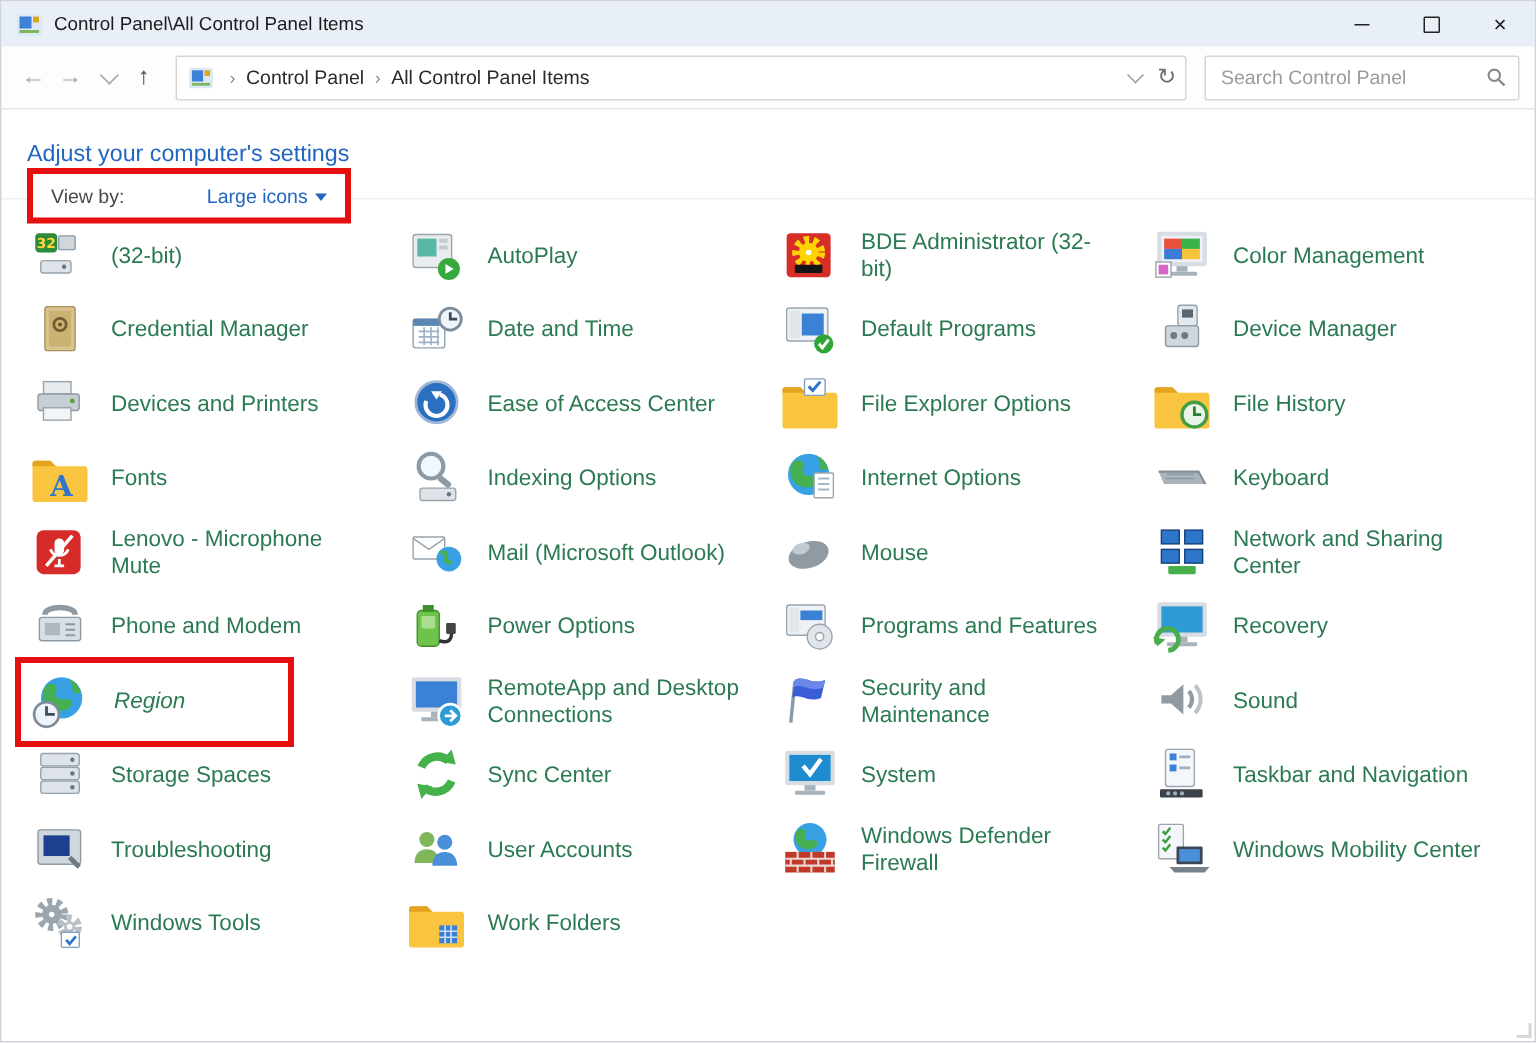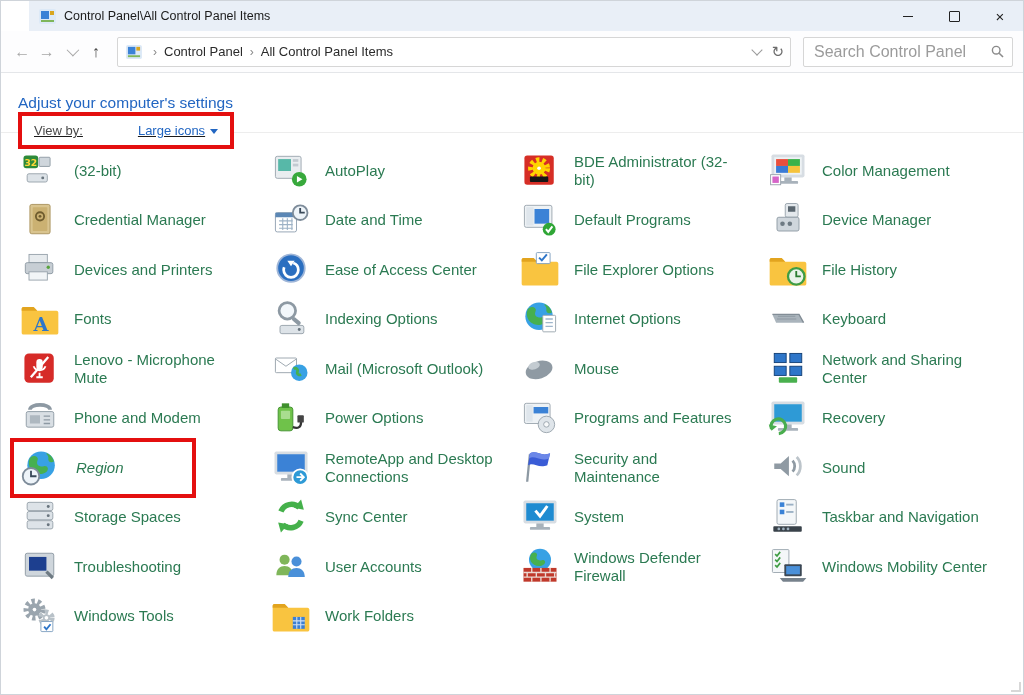--- a/index.html
+++ b/index.html
@@ -5,21 +5,21 @@
   html,body{margin:0;padding:0;}
   body{
     width:1024px;height:695px;
     font-family:"Liberation Sans","DejaVu Sans",sans-serif;
     background:#fff;color:#1a1a1a;position:relative;overflow:hidden;
     box-sizing:border-box;border:1px solid #cfd4da;
   }
   
   .titlebar{
     height:30px;background:#e9eff7;display:flex;align-items:center;
-    padding-left:10px;font-size:12.5px;margin-left:28px;
+    padding-left:10px;font-size:12.5px;
   }
   .titlebar .appicon{width:17px;height:15px;margin-right:8px;flex:0 0 auto;}
   .titlebar .title{color:#1b1b1b;}
   .winbtns{margin-left:auto;display:flex;height:30px;}
   .winbtn{width:46px;height:30px;display:flex;align-items:center;justify-content:center;cursor:default;}
   .glyph-min{width:10px;height:1px;background:#222;}
   .glyph-max{width:9px;height:9px;border:1px solid #222;border-radius:1px;}
   .glyph-close{font-size:15px;color:#222;line-height:1;}
   
   .toolbar{
@@ -40,33 +40,33 @@
   .crumb{color:#2a2a2a;cursor:default;}
   .addr-right{margin-left:auto;display:flex;align-items:center;gap:10px;}
   .addr-chev{width:7px;height:7px;border-right:1.5px solid #9a9a9a;border-bottom:1.5px solid #9a9a9a;
     transform:rotate(45deg);margin-top:-3px;}
   .refresh{font-size:15px;color:#6d6d6d;line-height:1;}
   .searchbox{
     flex:0 0 auto;width:192px;height:28px;border:1px solid #d6d6d6;border-radius:2px;
     display:flex;align-items:center;margin-left:10px;background:#fff;padding:0 8px;
   }
   .searchbox input{
-    border:none;outline:none;flex:1;font-size:16px;color:#333;
+    border:none;outline:none;flex:1;font-size:13px;color:#333;
     font-family:"Liberation Sans","DejaVu Sans",sans-serif;min-width:0;background:transparent;
   }
   .searchbox input::placeholder{color:#9b9b9b;}
   
   .header-row{
     display:flex;align-items:flex-start;justify-content:space-between;
     padding:21px 17px 0 17px;height:46px;box-sizing:border-box;flex-direction:column;
   }
   .page-title{font-size:15.5px;color:#2266c2;}
   .viewby-annot{
     border:4px solid #e40f0f;display:flex;align-items:center;gap:7px;
-    padding:7px 12px;margin-right:49px;background:#fff;text-decoration:underline;
+    padding:7px 12px;margin-right:49px;background:#fff;
   }
   .viewby-label{font-size:13px;color:#494949;}
   .viewby-value{font-size:13px;color:#2266c2;display:flex;align-items:center;gap:5px;cursor:default;padding-left:48px;}
   .dd-tri{width:0;height:0;border-left:4px solid transparent;border-right:4px solid transparent;
     border-top:5px solid #2266c2;margin-top:2px;}
   .hsep{height:1px;background:#ededed;margin-top:13px;}
   
   .grid{
     margin:13px 0 0 17px;display:grid;
     grid-template-columns:251px 249px 248px 242px;

